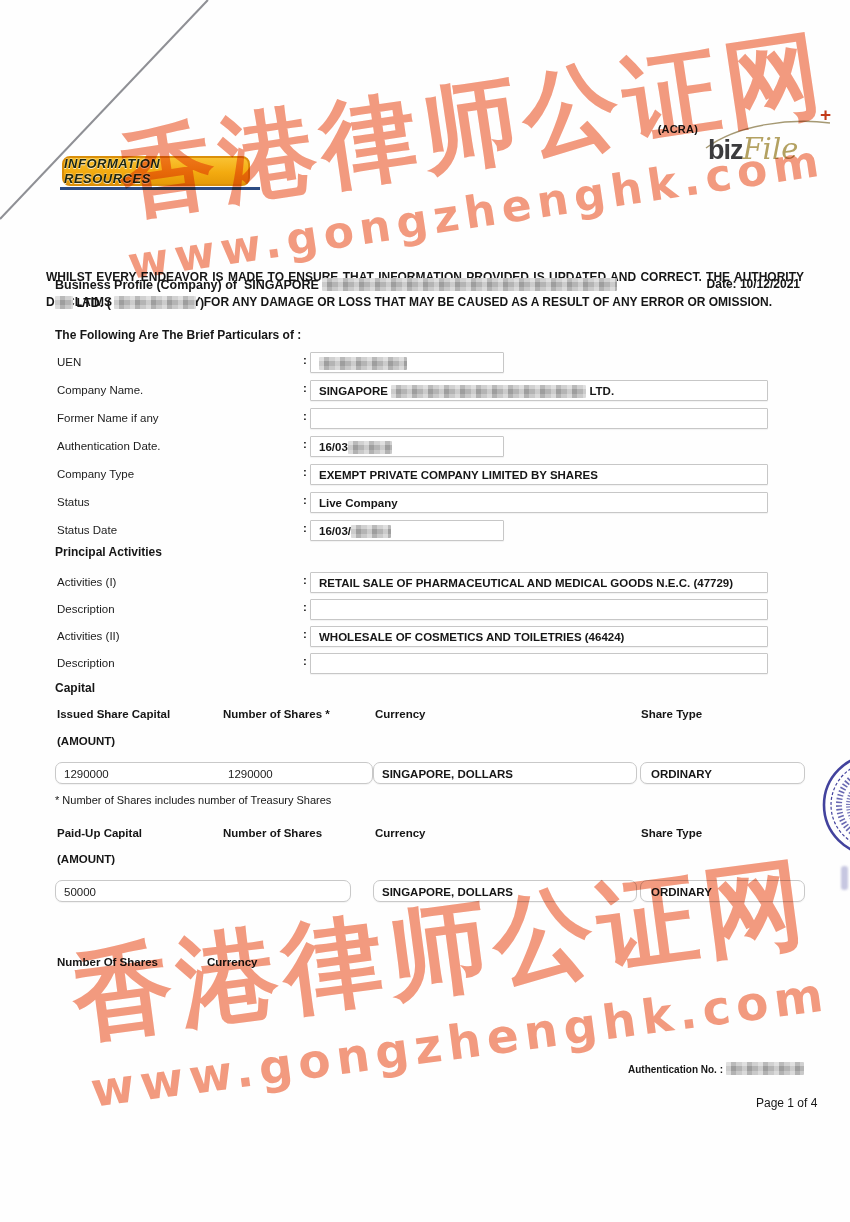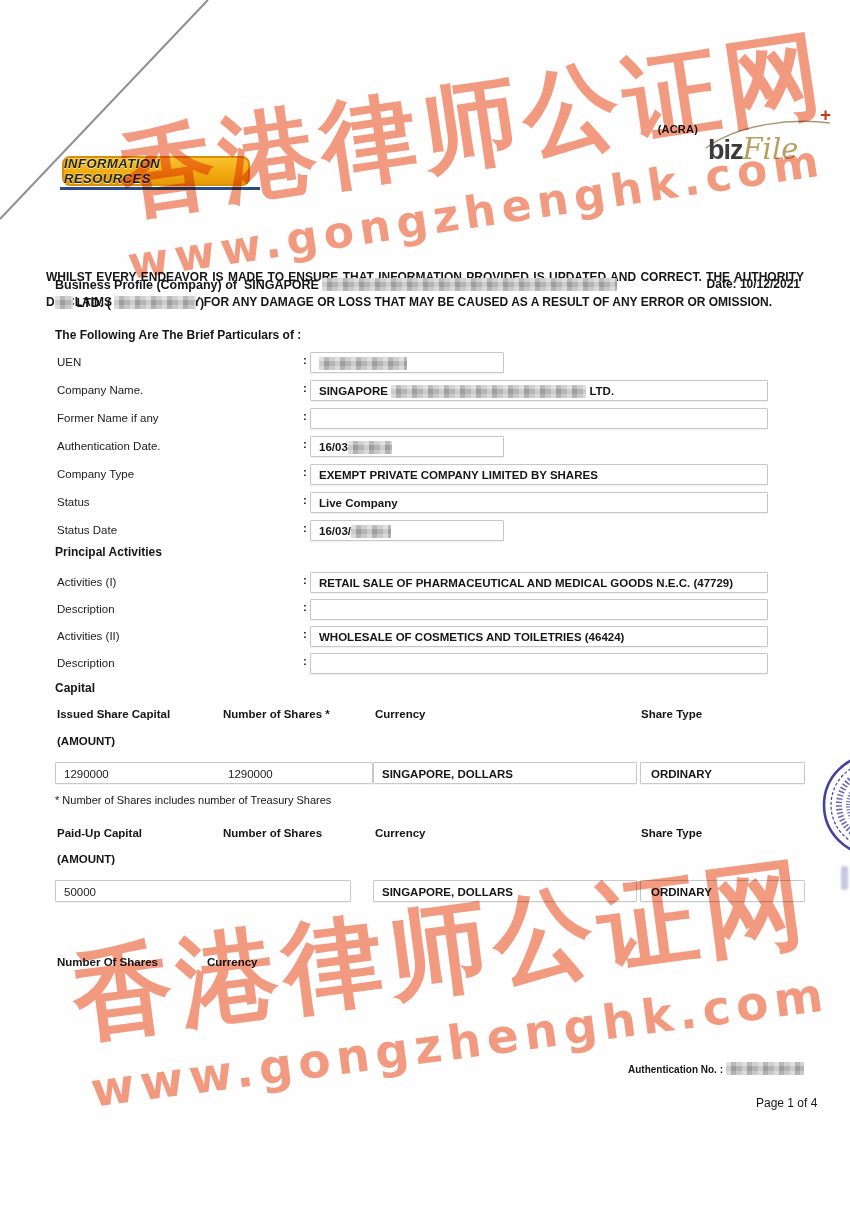--- a/index.html
+++ b/index.html
@@ -44,21 +44,21 @@
   .flabel{position:absolute;left:0;top:4px;white-space:nowrap;color:#1c1c1c;}
   .fcolon{position:absolute;left:246px;top:2px;font-weight:bold;}
   .fbox{position:absolute;left:253px;top:0;height:21px;border:1px solid #c7c7c7;background:#fff;
         box-sizing:border-box;font-weight:bold;font-size:11.5px;padding:4px 0 0 8px;white-space:nowrap;
         border-radius:1px;box-shadow:0 1px 1px rgba(0,0,0,0.05);}
   .w-short{width:194px}
   .w-long{width:458px}
   
   .caph{position:absolute;font-weight:bold;font-size:11.5px;white-space:nowrap;}
   .cbox{position:absolute;height:22px;border:1px solid #c9c9c9;background:#fff;box-sizing:border-box;
-        font-size:11.5px;padding-top:5px;white-space:nowrap;border-radius:1px;
+        font-size:11.5px;padding-top:5px;white-space:nowrap;border-radius:7px;
         box-shadow:0 1px 1px rgba(0,0,0,0.05);}
   .num{font-weight:normal;color:#222;}
   .capval{font-weight:bold;}
   .footnote{position:absolute;left:55px;font-size:11px;font-weight:normal;white-space:nowrap;}
   
   .px{display:inline-block;height:13px;vertical-align:-2px;border-radius:1px;filter:blur(0.6px);
       background-image:
         repeating-linear-gradient(90deg,rgba(255,255,255,0.35) 0 5px,rgba(0,0,0,0.10) 5px 10px,rgba(255,255,255,0.05) 10px 16px),
         repeating-linear-gradient(0deg,#c6c6c6 0 4px,#b0b0b0 4px 9px,#cfcfcf 9px 13px);}
   .px-in{vertical-align:-3px;}

